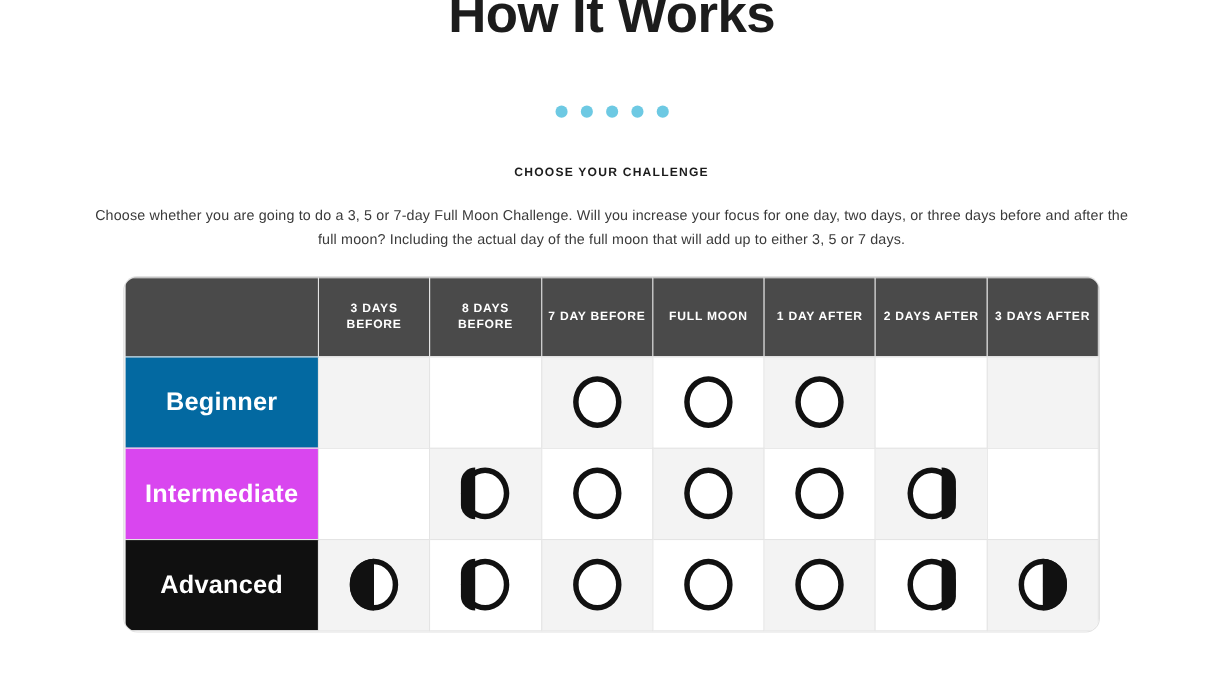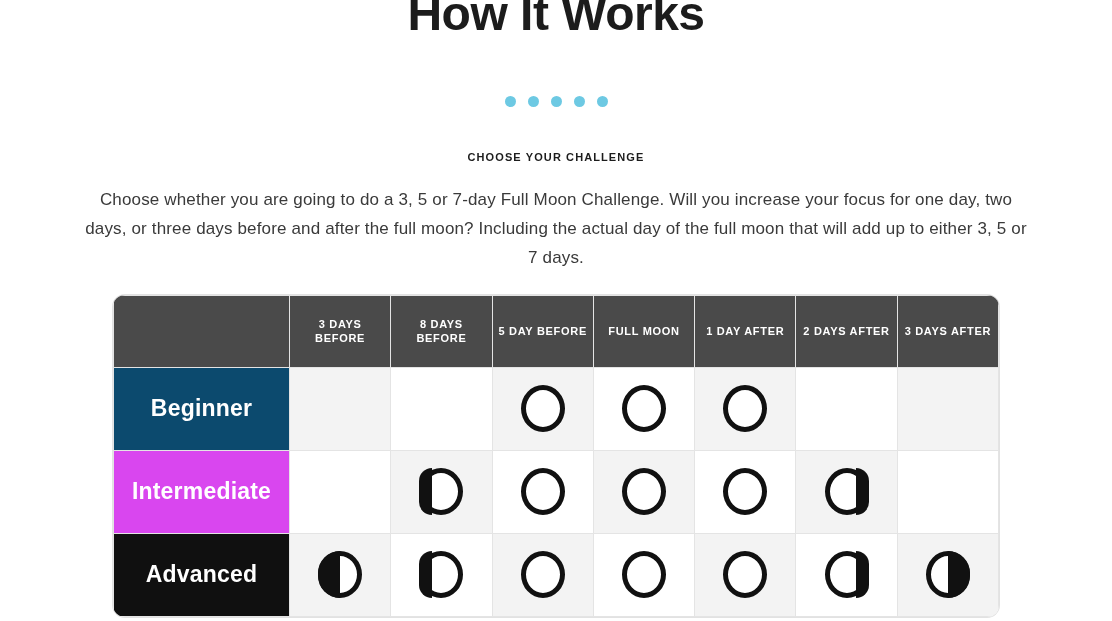--- a/index.html
+++ b/index.html
@@ -57,21 +57,21 @@
     letter-spacing: 1.1px;
     color: #1c1c1c;
     margin-top: 44px;
   }
 
   
   .intro {
     width: 945px;
     margin: 22px auto 0 auto;
     text-align: center;
-    font-size: 17px;
+    font-size: 13px;
     line-height: 1.72;
     color: #3a3a3a;
     letter-spacing: 0.15px;
   }
 
   
   .table-wrap {
     width: 886px;
     margin: 22px auto 0 auto;
     border-radius: 12px;
@@ -110,21 +110,21 @@
   
   td.level {
     color: #ffffff;
     font-size: 23px;
     font-weight: 700;
     letter-spacing: 0.2px;
     width: 176px;
     text-align: center;
     border-color: #3b3b3b;
   }
-  td.level.beginner { background: #0c4a6e; }
+  td.level.beginner { background: #0369a1; }
   td.level.intermediate { background: #d946ef; }
   td.level.advanced { background: #101010; }
 
   tbody td.cell {
     height: 83px;
     background: #ffffff;
   }
   tbody td.cell.shade { background: #f3f3f3; }
 
   
@@ -192,21 +192,21 @@
 
   <p class="intro">Choose whether you are going to do a 3, 5 or 7-day Full Moon Challenge. Will you increase your focus for one day, two days, or three days before and after the full moon? Including the actual day of the full moon that will add up to either 3, 5 or 7 days.</p>
 
   <div class="table-wrap">
     <table class="challenge">
       <thead>
         <tr>
           <th class="corner"></th>
           <th>3 DAYS BEFORE</th>
           <th>8 DAYS BEFORE</th>
-          <th>5 DAY BEFORE</th>
+          <th>7 DAY BEFORE</th>
           <th>FULL MOON</th>
           <th>1 DAY AFTER</th>
           <th>2 DAYS AFTER</th>
           <th>3 DAYS AFTER</th>
         </tr>
       </thead>
       <tbody id="table-body">
           <tr>
             <td class="level beginner">Beginner</td>
             <td class="cell shade"><span class="moon-none"></span></td>

